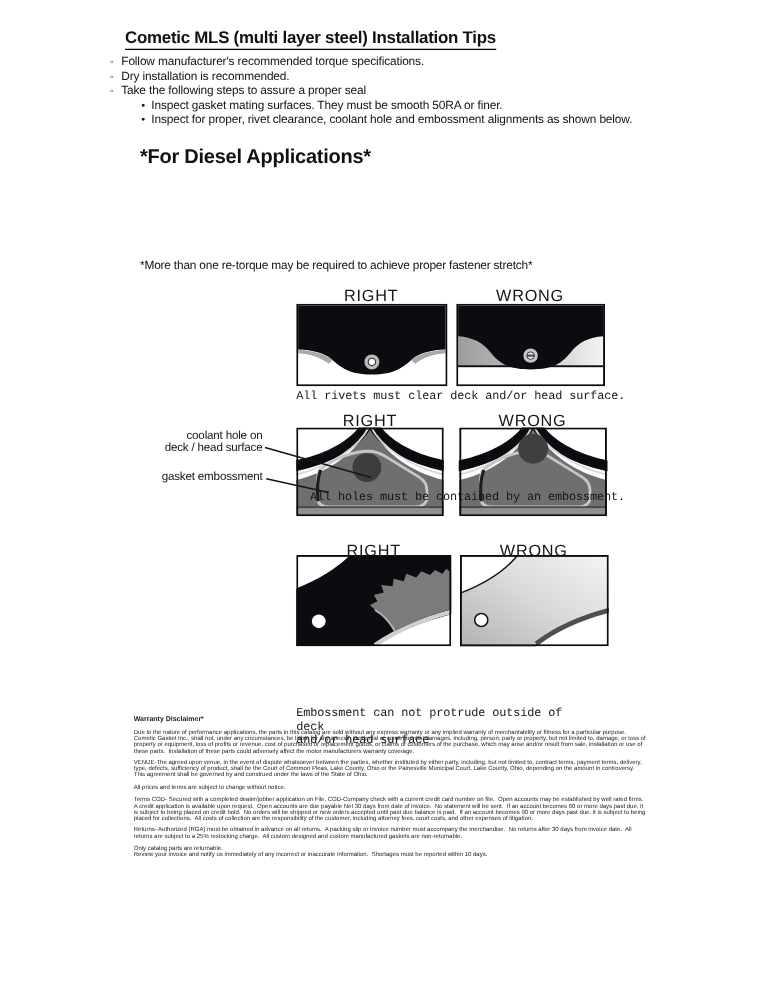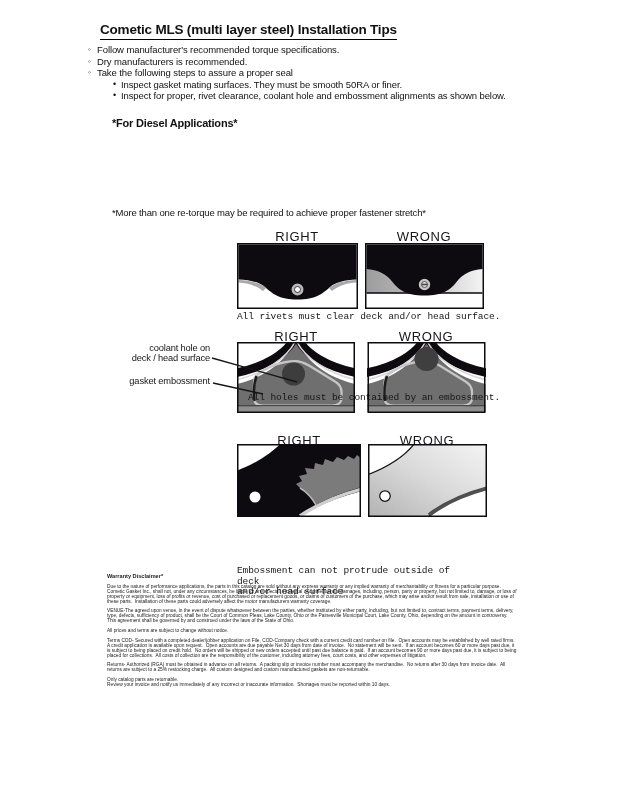--- a/index.html
+++ b/index.html
@@ -10,21 +10,21 @@
   .abs { position:absolute; }
   .title {
     left:100px; top:22px; font-size:13.5px; font-weight:bold; letter-spacing:-0.2px;
     border-bottom:1.5px solid #000; padding-bottom:1.5px;
   }
   .bullets { left:88px; top:44px; width:430px; font-size:9.5px; letter-spacing:-0.1px; }
   .b-row { display:flex; line-height:11.6px; }
   .b-row .mk { width:9px; font-size:8px; line-height:11.6px; }
   .b-row.sub { margin-left:25px; }
   .b-row.sub .mk { width:8px; font-size:9px; }
-  .h2 { left:112px; top:117px; font-size:11px; font-weight:bold; letter-spacing:-0.2px; }
+  .h2 { left:112px; top:117px; font-size:16px; font-weight:bold; letter-spacing:-0.2px; }
   .para { left:112px; width:402px; font-size:9.5px; line-height:11.6px; letter-spacing:-0.15px; white-space:pre-wrap; }
   .p1 { top:134px; } .p2 { top:168px; } .p3 { top:207px; }
   .dlabel { font-size:13px; letter-spacing:0.6px; color:#161616; width:130px; text-align:center; }
   .caption { font-size:9.5px; color:#161616; letter-spacing:-0.1px; line-height:10.5px; white-space:pre-line;font-family:Liberation Mono, monospace; }
   .side-label { left:108px; width:102px; text-align:right; font-size:9.3px; line-height:9.6px;
     letter-spacing:-0.15px; color:#161616; white-space:pre-line; }
   .legal { left:107px; top:573px; width:410px; color:#222; }
   .legal .lh { font-size:5.6px; font-weight:bold; margin:0 0 4.5px 0; }
   .legal .lp { font-size:4.8px; line-height:5.05px; margin:0 0 4.6px 0; white-space:pre-wrap; letter-spacing:0; }
   .pagenum { left:389px; top:757px; font-size:13.5px; letter-spacing:0.3px; color:#ef4444; }
@@ -37,21 +37,21 @@
 
   <div class="abs title">Cometic MLS (multi layer steel) Installation Tips</div>
 
   <div class="abs bullets">
     <div class="b-row">
         <span class="mk">◦</span>
         <span>Follow manufacturer's recommended torque specifications.</span>
       </div>
     <div class="b-row">
         <span class="mk">◦</span>
-        <span>Dry manufacturers is recommended.</span>
+        <span>Dry installation is recommended.</span>
       </div>
     <div class="b-row">
         <span class="mk">◦</span>
         <span>Take the following steps to assure a proper seal</span>
       </div>
     <div class="b-row sub">
         <span class="mk">•</span>
         <span>Inspect gasket mating surfaces.  They must be smooth 50RA or finer.</span>
       </div>
     <div class="b-row sub">

